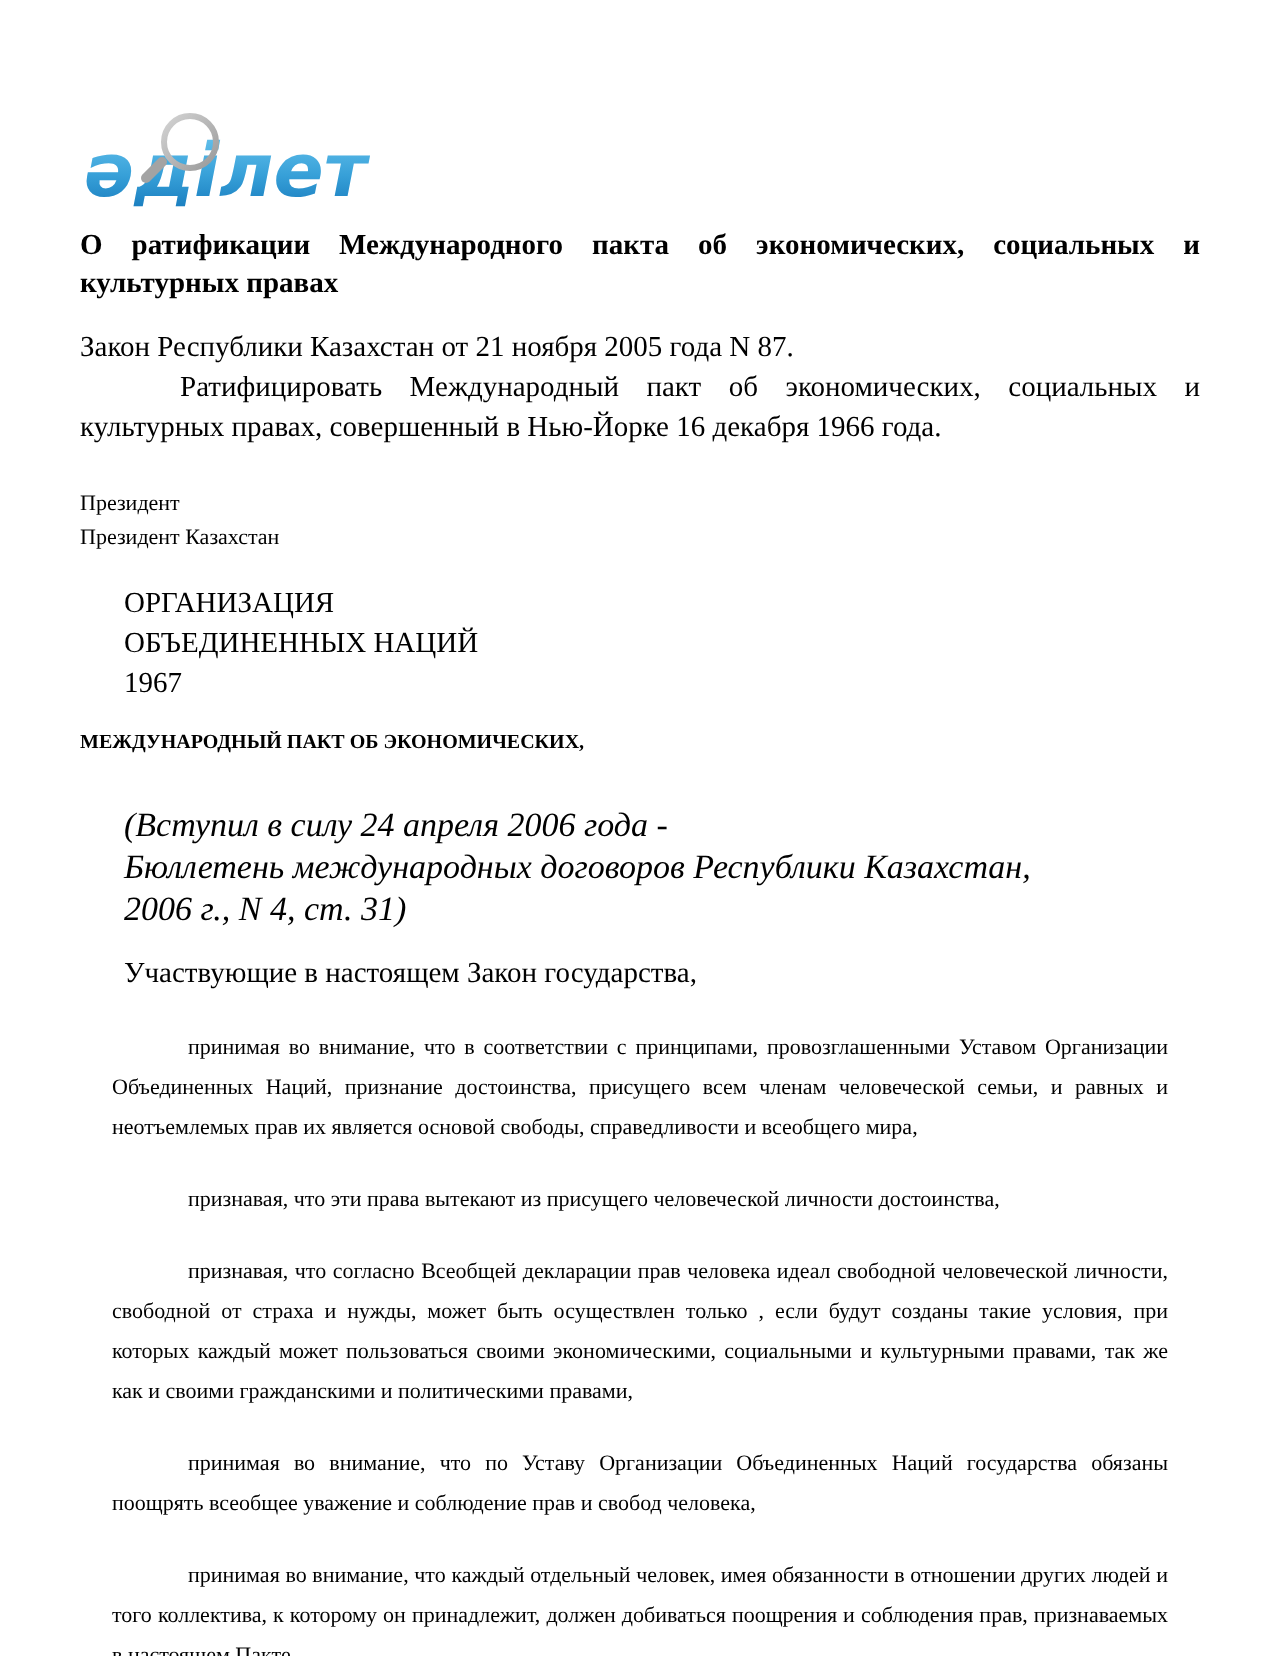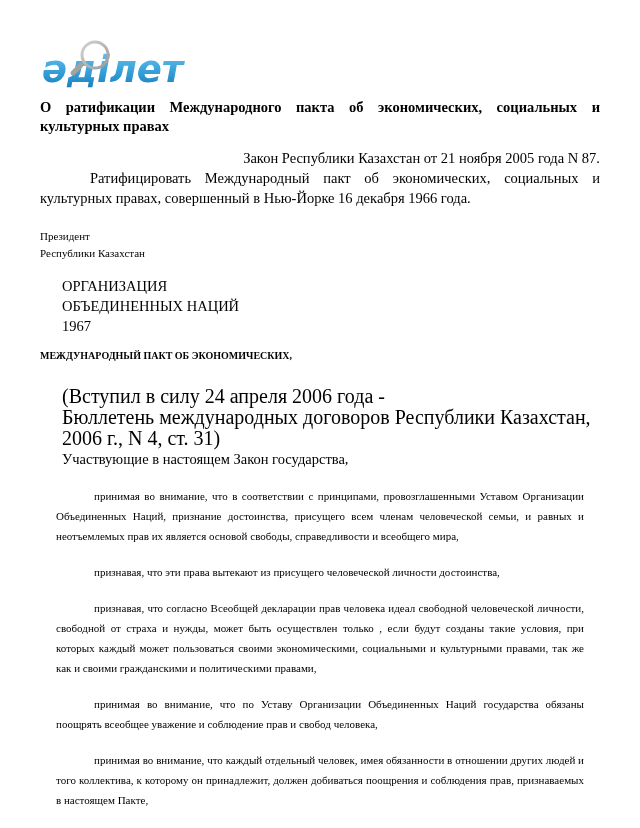--- a/index.html
+++ b/index.html
@@ -7,42 +7,41 @@
     padding: 0;
     background: #ffffff;
     width: 640px;
     height: 828px;
     overflow: hidden;
   }
   .page {
     box-sizing: border-box;
     width: 640px;
     height: 828px;
-    padding: 40px 40px 0 40px;
+    padding: 56px 40px 0 40px;
     font-family: "Liberation Serif", serif;
     color: #000000;
     background: #ffffff;
   }
   .logo {
     display: block;
     height: 52px;
     margin: 0 0 2px 0;
   }
   .doc-title {
     font-size: 14.5px;
     font-weight: bold;
     line-height: 19px;
     text-align: justify;
     margin: 6px 0 0 0;
   }
   .law-line {
     font-size: 14.5px;
     line-height: 20px;
     margin: 12px 0 0 0;
-    text-align: right;
   }
   .ratify {
     font-size: 14.5px;
     line-height: 20px;
     text-align: justify;
     text-indent: 50px;
     margin: 0;
   }
   .signer {
     font-size: 11px;
@@ -56,23 +55,24 @@
     margin: 14px 0 0 22px;
     font-family: Liberation Serif, serif;
   }
   .main-heading {
     font-size: 10px;
     font-weight: bold;
     line-height: 20px;
     margin: 10px 0 0 0;
   }
   .entry-note {
-    font-size: 20px;
+    font-size: 17px;
+    font-style: italic;
     line-height: 21px;
-    margin: 20px 0 0 22px;
+    margin: 20px 0 12px 22px;
   }
   .participants {
     font-size: 14.5px;
     line-height: 21px;
     margin: 0 0 0 22px;
   }
   .para {
     font-size: 11px;
     line-height: 20px;
     text-align: justify;
@@ -106,21 +106,21 @@
     </svg>
   </div>
 
   <h1 class="doc-title">О ратификации Международного пакта об экономических, социальных и культурных правах</h1>
 
   <p class="law-line">Закон Республики Казахстан от 21 ноября 2005 года N 87.</p>
 
   <p class="ratify">Ратифицировать Международный пакт об экономических, социальных и культурных правах, совершенный в Нью-Йорке 16 декабря 1966 года.</p>
 
   <p class="signer first">Президент</p>
-  <p class="signer">Республики Казахстан</p>
+  <p class="signer">Президент Казахстан</p>
 
   <div class="un-block">
     <div>ОРГАНИЗАЦИЯ</div>
     <div>ОБЪЕДИНЕННЫХ НАЦИЙ</div>
     <div>1967</div>
   </div>
 
   <h2 class="main-heading">
     <span>МЕЖДУНАРОДНЫЙ ПАКТ ОБ ЭКОНОМИЧЕСКИХ,</span><br>
   </h2>

